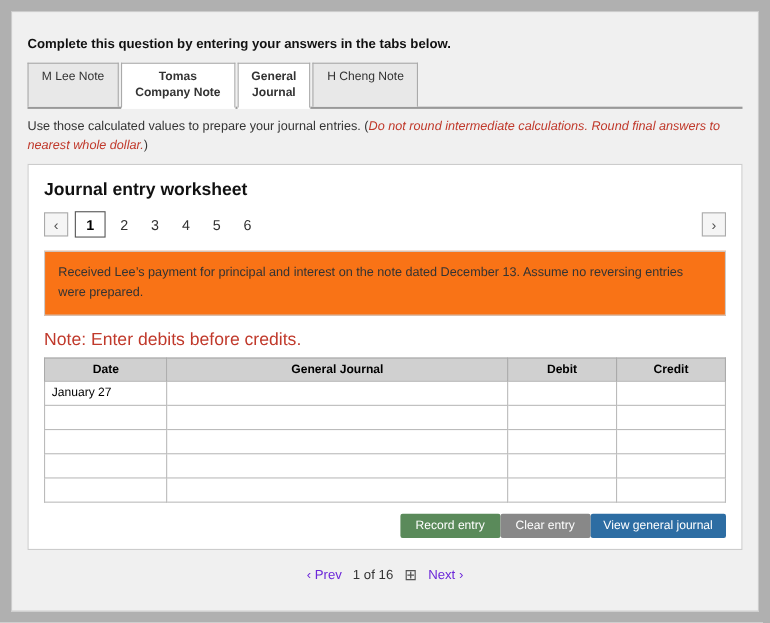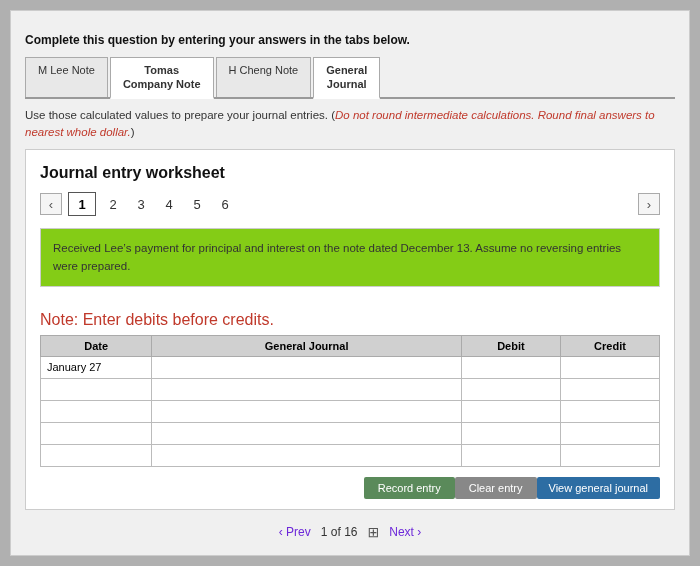--- a/index.html
+++ b/index.html
@@ -128,23 +128,23 @@
       justify-content: center;
       cursor: pointer;
       font-size: 13px;
       color: #555;
     }
     .description-box {
       border: 1px solid #ccc;
       padding: 10px 12px;
       font-size: 11.5px;
       color: #333;
-      margin-bottom: 24px;
+      margin-bottom: 14px;
       line-height: 1.6;
-      background: #84cc16;
+      background: #f97316;
     }
     .note-small {
       font-size: 16px;
       color: #c0392b;
       margin-bottom: 6px;
     }
     .journal-table {
       width: 100%;
       border-collapse: collapse;
       margin-bottom: 10px;
@@ -232,22 +232,22 @@
   </style>
 </head>
 <body>
 
 <div class="main-container">
   <div class="instruction">Complete this question by entering your answers in the tabs below.</div>
 
   <div class="tabs-row">
     <div class="tab">M Lee Note</div>
     <div class="tab active">Tomas<br>Company Note</div>
+    <div class="tab active">General<br>Journal</div>
     <div class="tab">H Cheng Note</div>
-    <div class="tab active">General<br>Journal</div>
   </div>
 
   <div class="note-text">
     <span>Use those calculated values to prepare your journal entries. (</span><span class="no-round">Do not round intermediate calculations. Round final answers to nearest whole dollar.</span><span>)</span>
   </div>
 
 
   <div class="worksheet-container">
     <div class="worksheet-title">Journal entry worksheet</div>
 

